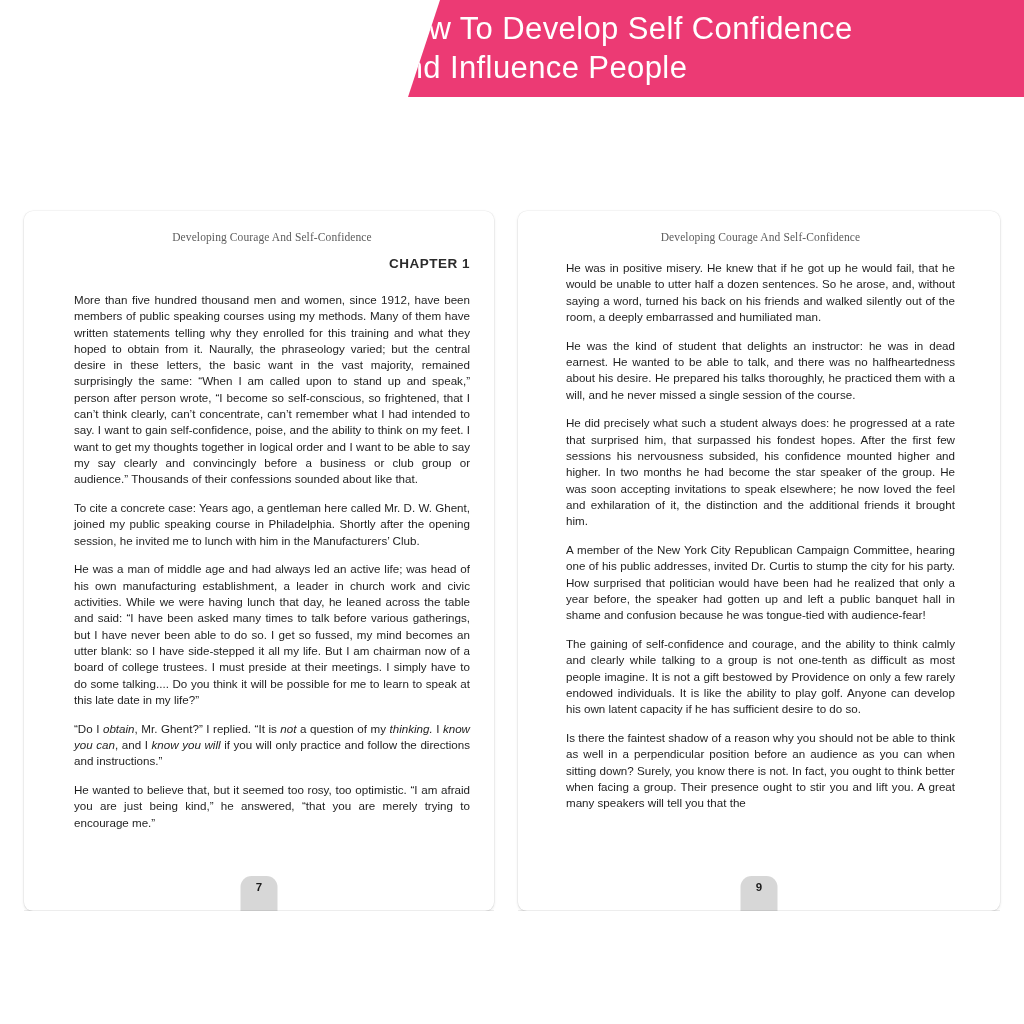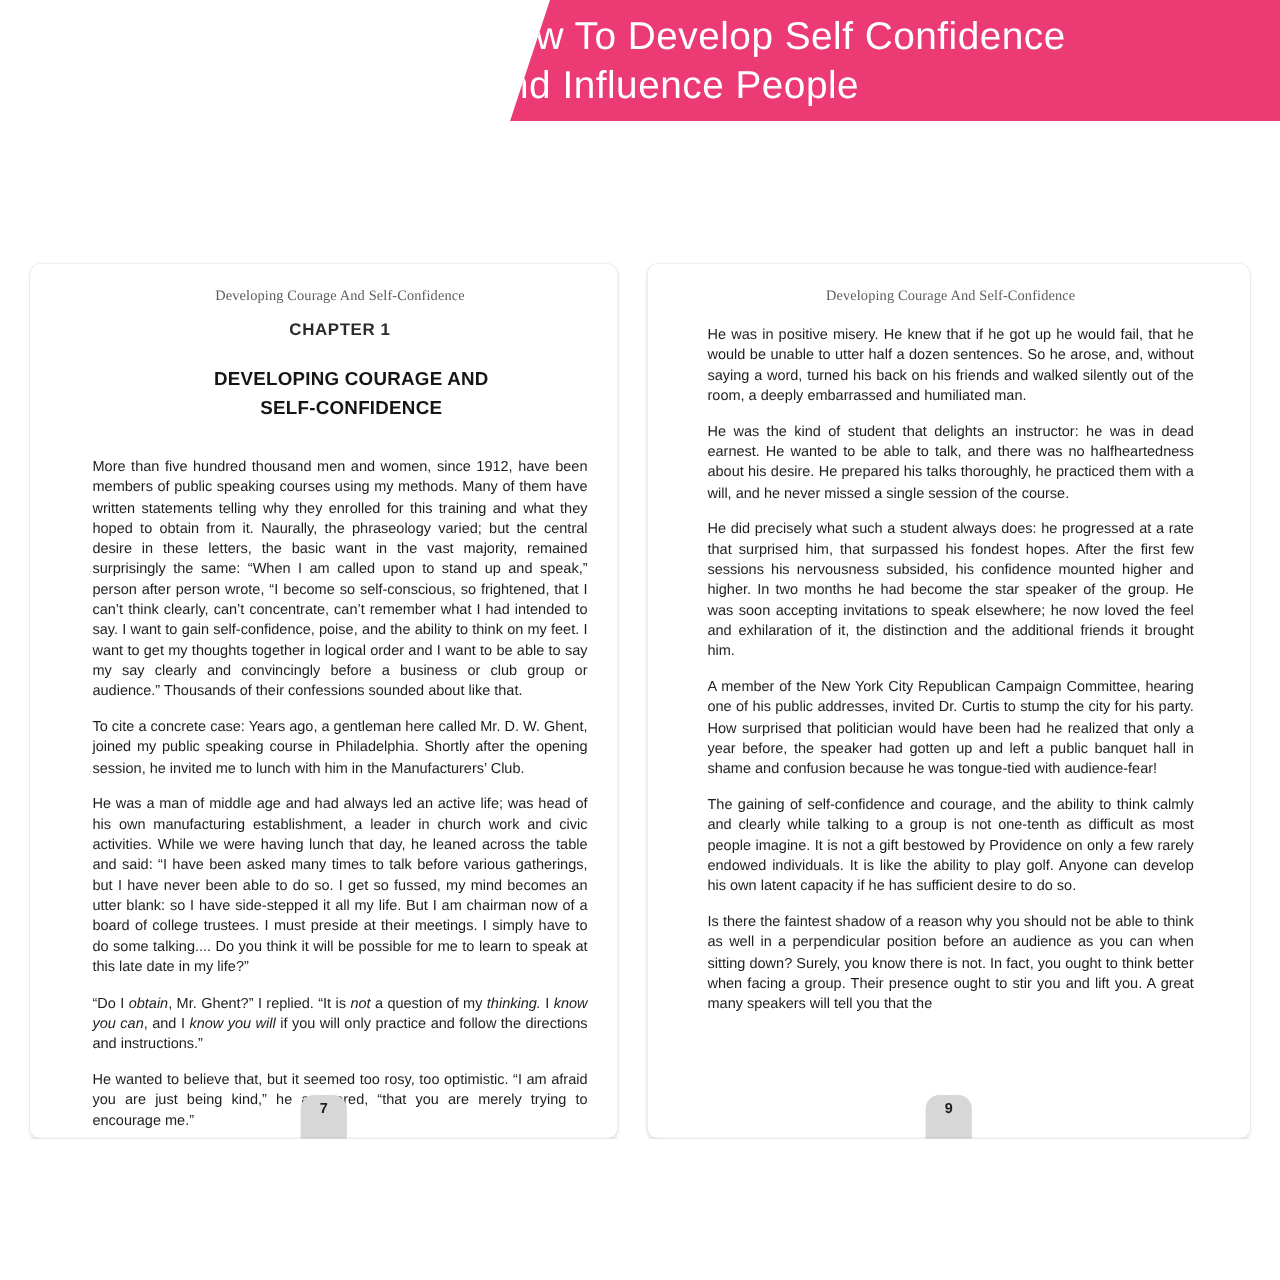--- a/index.html
+++ b/index.html
@@ -85,21 +85,21 @@
   .page-right .running-head { margin-bottom: 16px; }
 
   
   .chapter-label {
     font-family: "Liberation Sans", sans-serif;
     font-size: 13.5px;
     font-weight: 700;
     color: #2b2b2b;
     letter-spacing: 0.5px;
     margin: 0 0 21px 0;
-    text-align: center;
+    text-align: right;
   }
   .chapter-title {
     font-family: "Liberation Sans", sans-serif;
     font-size: 15px;
     line-height: 23px;
     font-weight: 700;
     color: #151515;
     letter-spacing: 0.2px;
     text-align: center;
     margin: 0 0 28px 0;
@@ -171,22 +171,20 @@
   <div class="banner-title">How To Develop Self Confidence
 and Influence People</div>
 </div>
 
 <div class="spread">
 
   <div class="page page-left">
     <div class="page-inner">
       <div class="running-head">Developing Courage And Self-Confidence</div>
       <div class="chapter-label">CHAPTER 1</div>
-      <div class="chapter-title">DEVELOPING COURAGE AND
-SELF-CONFIDENCE</div>
       <div class="body-text" id="left-body">
           <p>More than five hundred thousand men and women, since 1912, have been members of public speaking courses using my methods. Many of them have written statements telling why they enrolled for this training and what they hoped to obtain from it. Naurally, the phraseology varied; but the central desire in these letters, the basic want in the vast majority, remained surprisingly the same: “When I am called upon to stand up and speak,” person after person wrote, “I become so self-conscious, so frightened, that I can’t think clearly, can’t concentrate, can’t remember what I had intended to say. I want to gain self-confidence, poise, and the ability to think on my feet. I want to get my thoughts together in logical order and I want to be able to say my say clearly and convincingly before a business or club group or audience.” Thousands of their confessions sounded about like that.</p>
           <p>To cite a concrete case: Years ago, a gentleman here called Mr. D. W. Ghent, joined my public speaking course in Philadelphia. Shortly after the opening session, he invited me to lunch with him in the Manufacturers’ Club.</p>
           <p>He was a man of middle age and had always led an active life; was head of his own manufacturing establishment, a leader in church work and civic activities. While we were having lunch that day, he leaned across the table and said: “I have been asked many times to talk before various gatherings, but I have never been able to do so. I get so fussed, my mind becomes an utter blank: so I have side-stepped it all my life. But I am chairman now of a board of college trustees. I must preside at their meetings. I simply have to do some talking.... Do you think it will be possible for me to learn to speak at this late date in my life?”</p>
           <p><span>“Do I </span><i>obtain</i><span>, Mr. Ghent?” I replied. “It is </span><i>not</i><span> a question of my </span><i>thinking.</i><span> I </span><i>know you can</i><span>, and I </span><i>know you will</i><span> if you will only practice and follow the directions and instructions.”</span></p>
           <p>He wanted to believe that, but it seemed too rosy, too optimistic. “I am afraid you are just being kind,” he answered, “that you are merely trying to encourage me.”</p>
         </div>
     </div>
     <div class="page-mask"></div>
     <div class="page-edge"></div>

